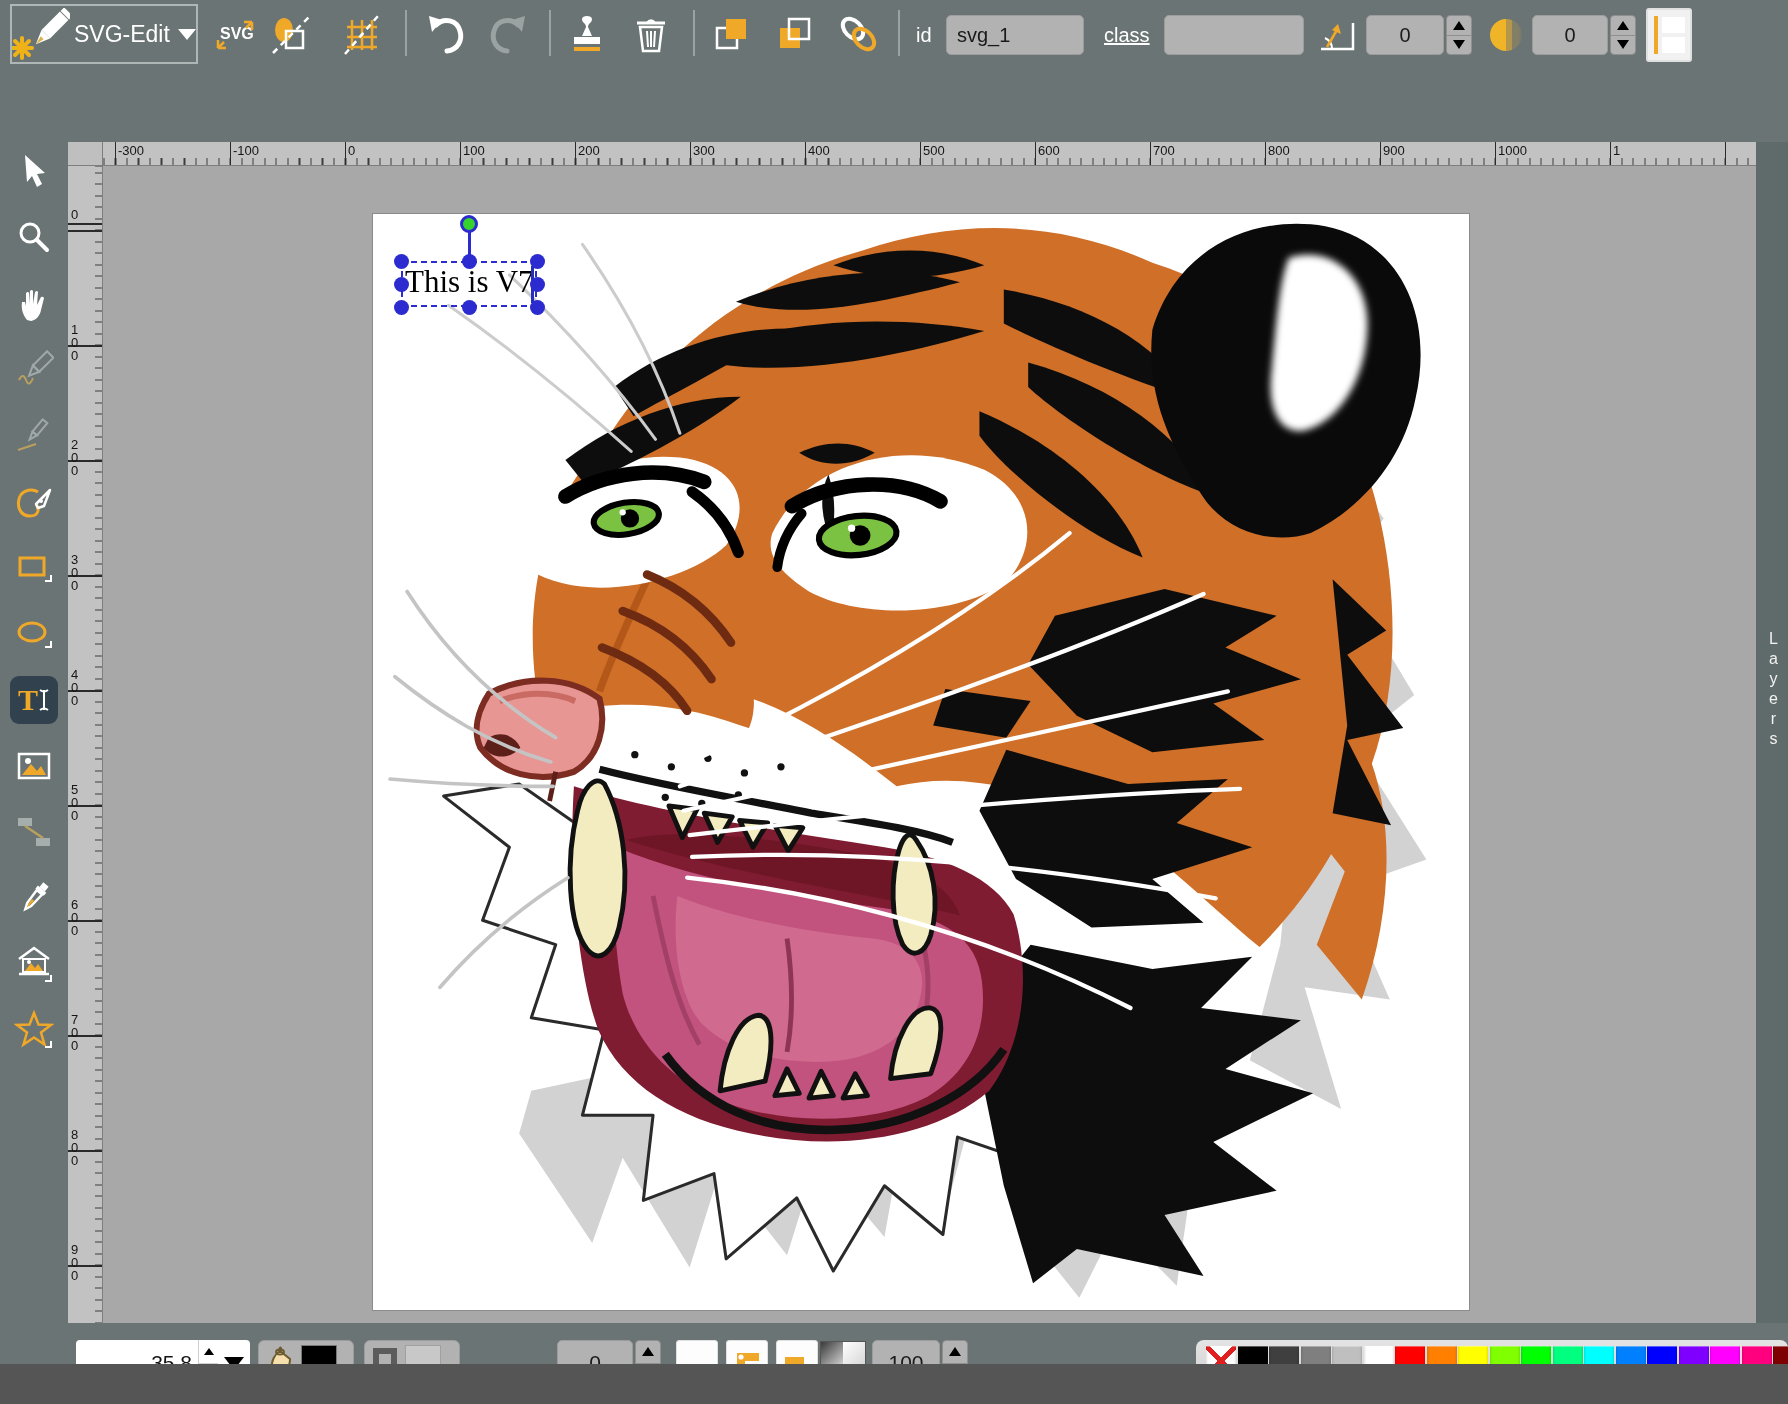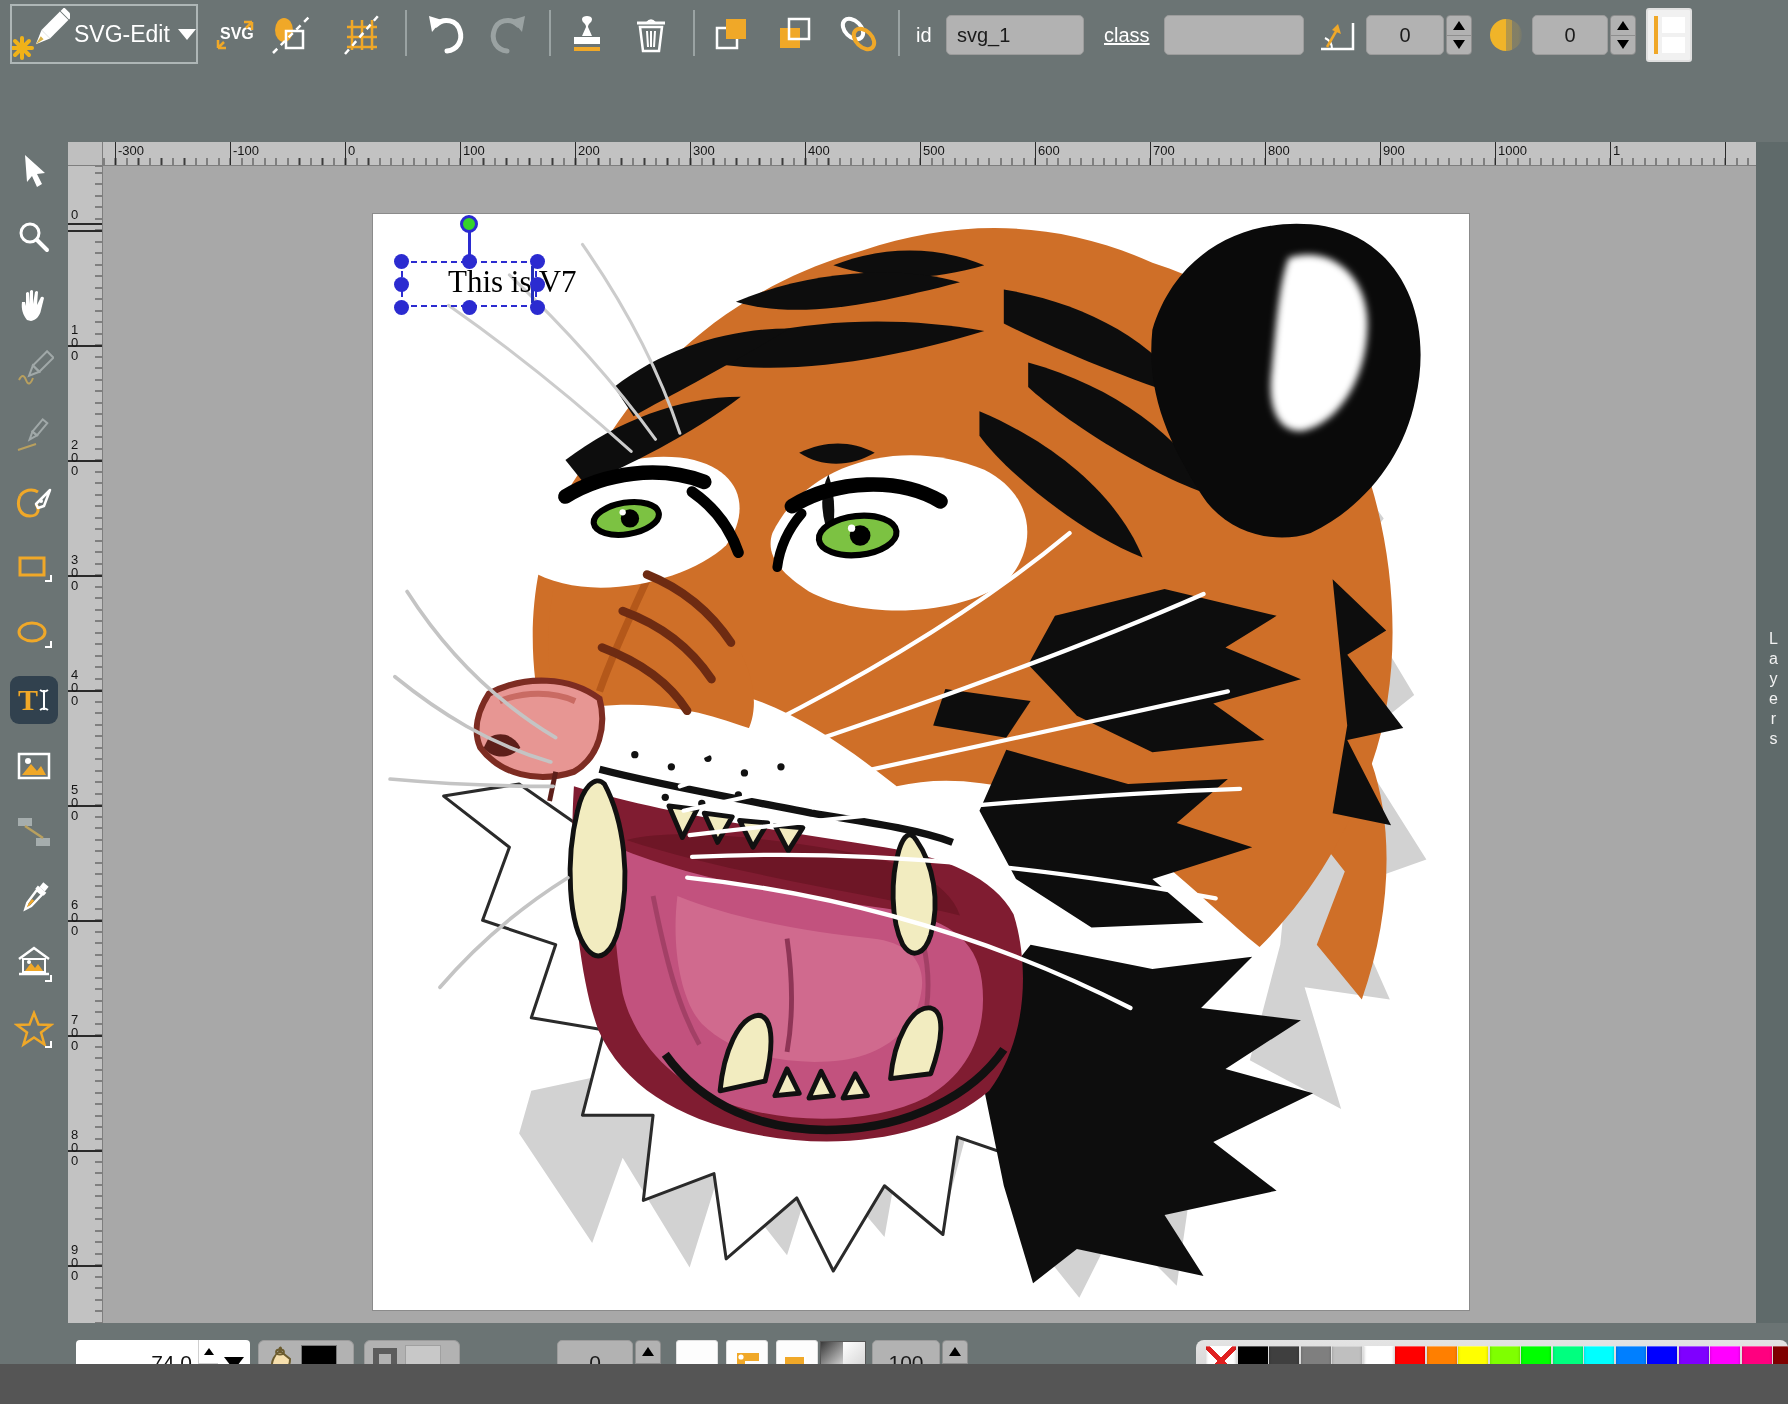--- a/index.html
+++ b/index.html
@@ -65,21 +65,21 @@
         background:repeating-linear-gradient(to bottom,#2a2a2a 0 1.5px,transparent 1.5px 115px);
         background-position-y:64px;}
   .ruler-left span{position:absolute; left:3px; width:12px; font-size:13px; line-height:13px;
         color:#151515; word-break:break-all;}
   .canvas{position:absolute; left:305px; top:72px; width:1096px; height:1096px; background:#fff;
         box-shadow:0 0 0 1px #8b8b8b;}
   
   .sel-box{position:absolute; left:333px; top:119px; width:136px; height:46px;
         border:2.5px dashed #2b2bd0; pointer-events:none;}
   .sel-text{position:absolute; left:337px; top:122px; font-family:"Liberation Serif",serif;
-        font-size:31px; color:#000; white-space:nowrap;margin-left:43px;}
+        font-size:31px; color:#000; white-space:nowrap;}
   .handle{position:absolute; width:15px; height:15px; border-radius:50%; background:#2b2bd0; cursor:pointer;}
   .rot-line{position:absolute; left:400px; top:90px; width:2.5px; height:30px; background:#2b2bd0;}
   .rot-handle{position:absolute; left:392px; top:73px; width:18px; height:18px; border-radius:50%;
         background:#35d32b; border:3px solid #2b2bd0; cursor:pointer;}
   .caret{position:absolute; left:463px; top:124px; width:3px; height:37px; background:#2430b8;}
   
   .layers-strip{position:absolute; left:1756px; top:142px; width:32px; height:1181px; background:#5f6a6a; cursor:pointer;}
   .layers-strip span{position:absolute; left:8px; top:488px; writing-mode:vertical-rl; text-orientation:upright;
         color:#f2f2f2; font-size:16px; letter-spacing:3px;}
   
@@ -631,21 +631,21 @@
     <div class="handle" style="left:462px; top:158px;"></div>
   </div>
 
   <div class="layers-strip">
     <span>Layers</span>
   </div>
 
   <div class="toolbar-bottom">
 
     <div class="zoom-widget">
-      <div class="zval">74.0</div>
+      <div class="zval">35.8</div>
       <div class="zspin">
         <div>
             <span class="ztri" style="border-bottom:7px solid #000;"></span>
           </div>
         <div style="border-top:1px solid #cfcfcf;">
             <span class="ztri" style="border-top:7px solid #000;"></span>
           </div>
       </div>
       <div class="zdrop">
         <span style="width:0;height:0;border-left:10px solid transparent;border-right:10px solid transparent;border-top:13px solid #000;"></span>

